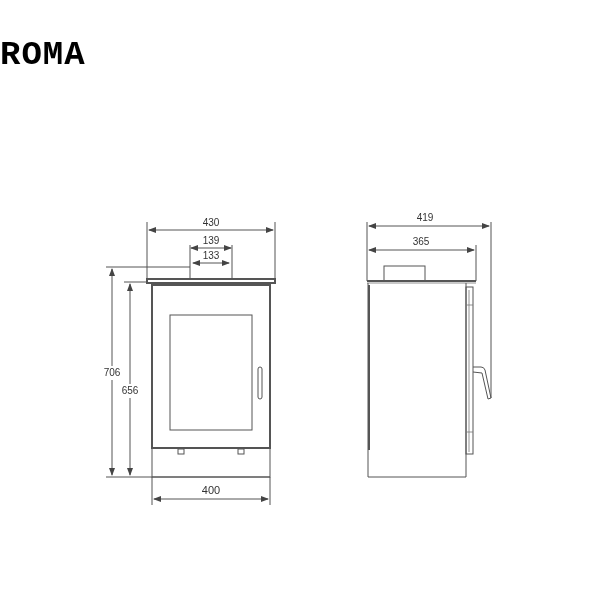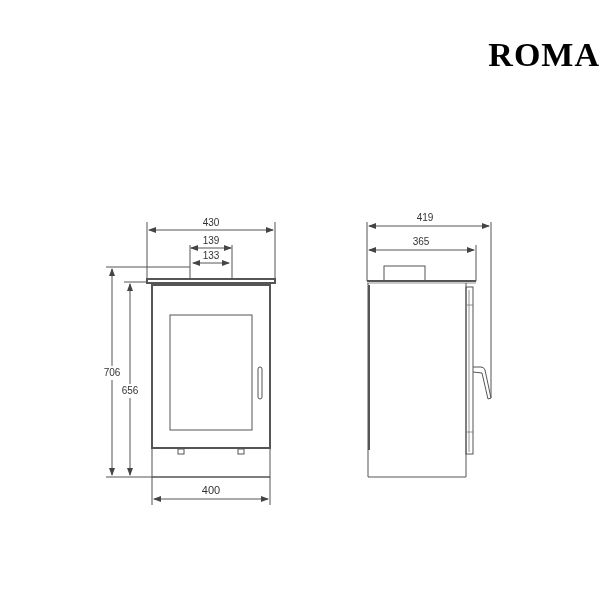--- a/index.html
+++ b/index.html
@@ -1,19 +1,19 @@
 <!DOCTYPE html>
 <html><head>
 <meta charset="utf-8">
 <style>
   html, body { margin: 0; padding: 0; background: #ffffff; }
   body { width: 600px; height: 600px; position: relative; overflow: hidden; }
   .title {
-    position: absolute; left: 0; top: 36px; width: 600px; text-align: right;
-    font-family: Liberation Serif, serif; font-weight: bold; font-size: 34px;
+    position: absolute; left: 0; top: 36px; width: 600px; text-align: left;
+    font-family: Liberation Mono, monospace; font-weight: bold; font-size: 34px;
     letter-spacing: 1px; color: #000;
   }
   svg { position: absolute; left: 0; top: 0; }
   .dim { font-family: "Liberation Sans", sans-serif; font-size: 10px; fill: #333; }
   .ln { stroke: #555; stroke-width: 1; fill: none; }
   .thick { stroke: #555; stroke-width: 2; fill: none; }
   .thin { stroke: #777; stroke-width: 0.8; fill: none; }
 </style>
 </head>
 <body>

